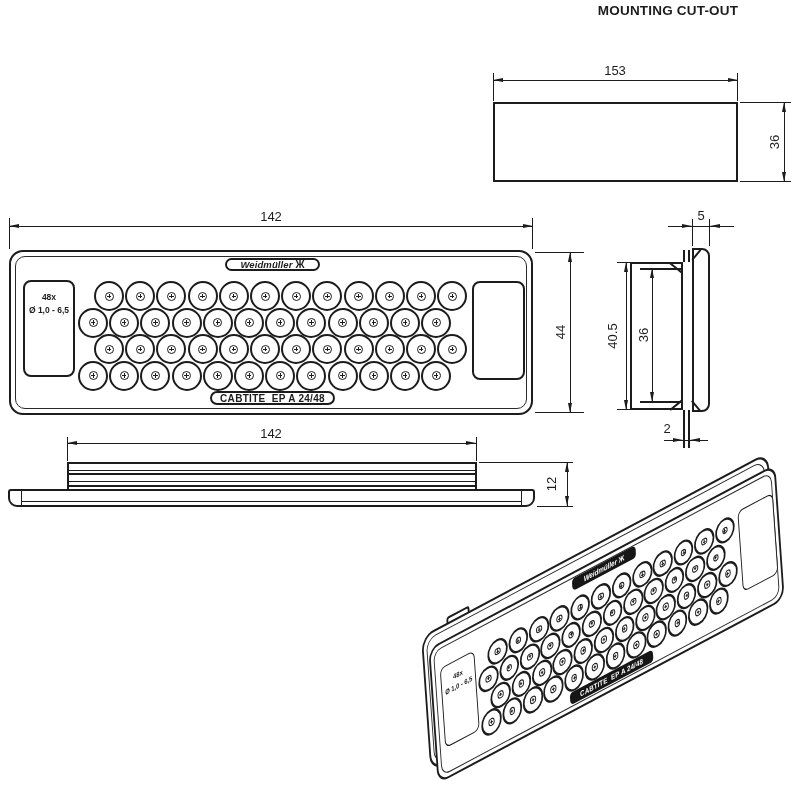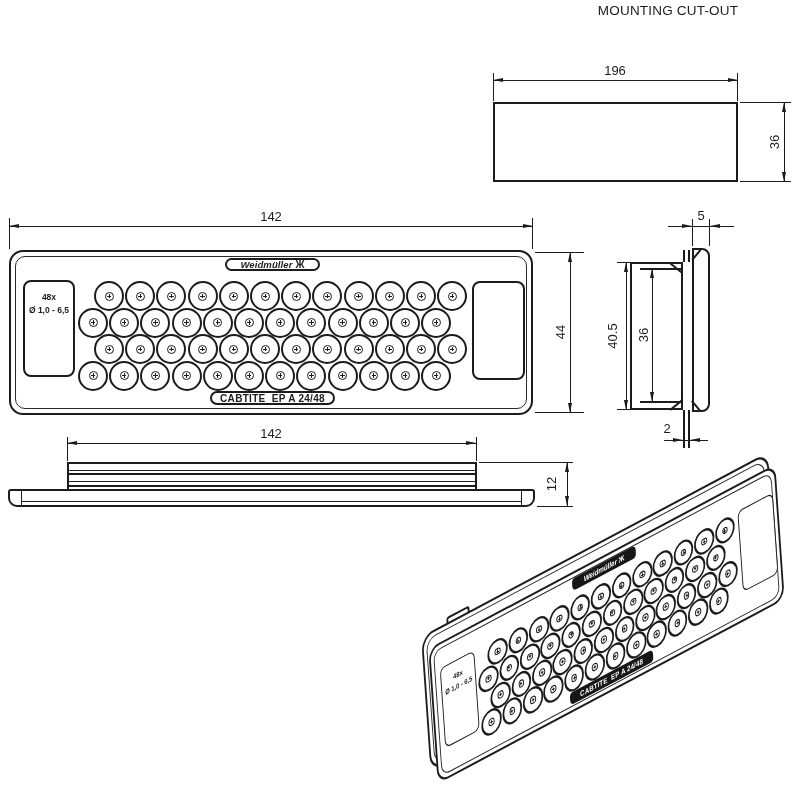--- a/index.html
+++ b/index.html
@@ -16,21 +16,21 @@
   .ar{position:absolute;width:0;height:0;border-style:solid;}
   .ar-l{border-width:2.5px 10px 2.5px 0;border-color:transparent var(--line) transparent transparent;}
   .ar-r{border-width:2.5px 0 2.5px 10px;border-color:transparent transparent transparent var(--line);}
   .ar-u{border-width:0 2.5px 10px 2.5px;border-color:transparent transparent var(--line) transparent;}
   .ar-d{border-width:10px 2.5px 0 2.5px;border-color:var(--line) transparent transparent transparent;}
   
   .dt{position:absolute;font-size:13px;white-space:nowrap;transform:translate(-50%,-50%);}
   .dtr{position:absolute;font-size:13px;white-space:nowrap;transform:translate(-50%,-50%) rotate(-90deg);}
   
   .title{position:absolute;left:538px;top:2px;width:260px;text-align:center;
-         font-size:13.5px;font-weight:400;letter-spacing:.2px;line-height:17px;}
+         font-size:13.5px;font-weight:700;letter-spacing:.2px;line-height:17px;}
   
   .box{position:absolute;border:2px solid var(--line);box-sizing:border-box;background:#fff;}
   
   .plate{position:absolute;left:9px;top:250px;width:524px;height:165px;
          border:2px solid var(--line);border-radius:14px;box-sizing:border-box;background:#fff;}
   .plate-inner{position:absolute;inset:4px;border:1.2px solid var(--thin);border-radius:10px;}
   .grid{position:absolute;inset:0;}
   .grommet{position:absolute;border:2px solid var(--line);border-radius:50%;box-sizing:border-box;background:#fff;}
   .gc{position:absolute;border:1.2px solid var(--line);border-radius:50%;box-sizing:border-box;}
   .gc::before{content:"";position:absolute;left:50%;top:18%;bottom:18%;width:1px;margin-left:-.5px;background:var(--line);}
@@ -75,21 +75,21 @@
   </div>
 
   <div>
     <div class="box" style="left:493px;top:102px;width:245px;height:80px;"></div>
 
     <div class="vl" style="left:493px;top:73px;height:28px;"></div>
     <div class="vl" style="left:737px;top:73px;height:28px;"></div>
     <div class="hl" style="left:493px;top:80px;width:245px;"></div>
     <div class="ar ar-l" style="left:493px;top:77.5px;"></div>
     <div class="ar ar-r" style="left:728px;top:77.5px;"></div>
-    <span class="dt" style="left:615px;top:70px;">196</span>
+    <span class="dt" style="left:615px;top:70px;">153</span>
 
     <div class="hl" style="left:740px;top:102px;width:51px;"></div>
     <div class="hl" style="left:740px;top:181px;width:51px;"></div>
     <div class="vl" style="left:784px;top:102px;height:80px;"></div>
     <div class="ar ar-u" style="left:781.5px;top:102px;"></div>
     <div class="ar ar-d" style="left:781.5px;top:172px;"></div>
     <span class="dtr" style="left:774px;top:142px;">36</span>
   </div>
 
   <div>

